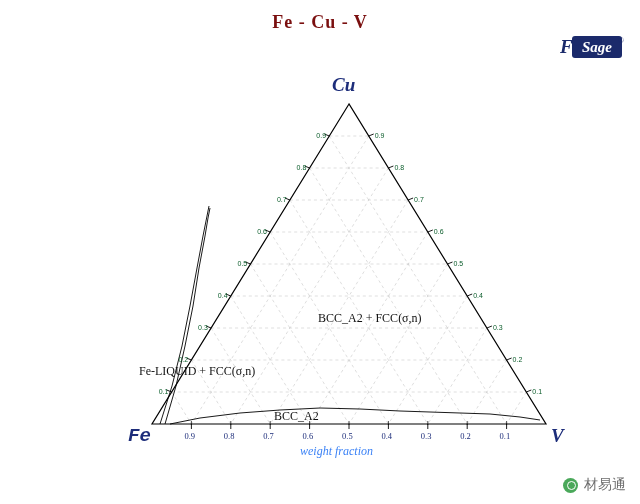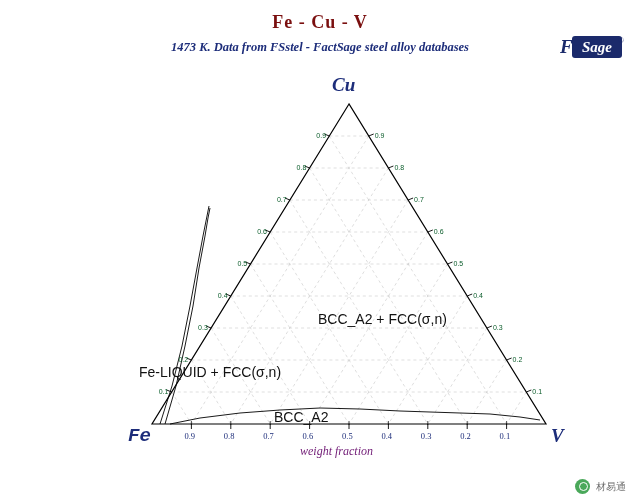--- a/index.html
+++ b/index.html
@@ -13,41 +13,40 @@
   .logo-text{position:absolute;left:0;top:0;width:98px;height:30px;color:#1b2a6b;font-weight:bold;font-style:italic;font-size:19px;letter-spacing:-0.5px;text-align:center;line-height:30px;}
   .logo-sage{position:absolute;left:44px;top:4px;width:50px;height:22px;background:#1b2a6b;border-radius:3px;}
   .logo-sage-t{position:absolute;left:44px;top:4px;width:50px;height:22px;color:#ffffff;font-weight:bold;font-style:italic;font-size:15px;line-height:22px;text-align:center;}
   .logo-r{position:absolute;right:2px;top:4px;color:#1b2a6b;font-size:8px;}
 
   .v-label{position:absolute;color:#1d2d7a;font-weight:bold;font-style:italic;font-size:19px;text-align:center;}
   #label-cu{left:332px;top:74px;}
   #label-fe{left:128px;top:425px;font-family:Liberation Mono, monospace;}
   #label-v{left:551px;top:425px;}
 
-  .axis-caption{position:absolute;left:300px;top:444px;color:#701a75;font-style:italic;font-size:12px;}
+  .axis-caption{position:absolute;left:300px;top:444px;color:#3b82f6;font-style:italic;font-size:12px;}
 
-  .phase{position:absolute;color:#111111;font-size:14px;font-family:Liberation Sans, sans-serif;white-space:nowrap;}
+  .phase{position:absolute;color:#111111;font-size:12px;font-family:Liberation Serif, serif;white-space:nowrap;}
   #phase-bcc-fcc{left:318px;top:311px;}
   #phase-liq{left:139px;top:364px;}
   #phase-bcc{left:274px;top:409px;}
 
   .tick-lbl{position:absolute;font-size:7px;color:#0a5c2a;font-family:"Liberation Sans",sans-serif;}
   .tick-bottom{position:absolute;font-size:8.5px;color:#1d2d7a;font-family:"Liberation Serif",serif;}
 
-  .wm{position:absolute;right:14px;bottom:10px;display:flex;align-items:center;gap:6px;color:#6d6d6d;font-size:10px;font-family:Liberation Sans, sans-serif;}
+  .wm{position:absolute;right:14px;bottom:10px;display:flex;align-items:center;gap:6px;color:#6d6d6d;font-size:14px;font-family:Liberation Sans, sans-serif;}
   .wm-badge{width:15px;height:15px;border-radius:50%;background:#4aa85a;position:relative;}
   .wm-badge:after{content:"";position:absolute;left:4px;top:3px;width:7px;height:7px;border:1.4px solid #fff;border-radius:50%;}
 </style>
 </head>
 <body>
 
 <div id="stage">
 
   <div class="title">Fe - Cu - V</div>
-  <div class="subtitle">1473 K.  Data from FSstel - FactSage steel alloy databases</div>
 
   <div class="logo">
     <div class="logo-sage"></div>
     <div class="logo-text">Fact</div>
     <div class="logo-sage-t">Sage</div>
     <div class="logo-r">®</div>
   </div>
 
   <svg id="ternary" width="640" height="504" style="position:absolute;left:0;top:0;">
     <g id="grid-layer">

